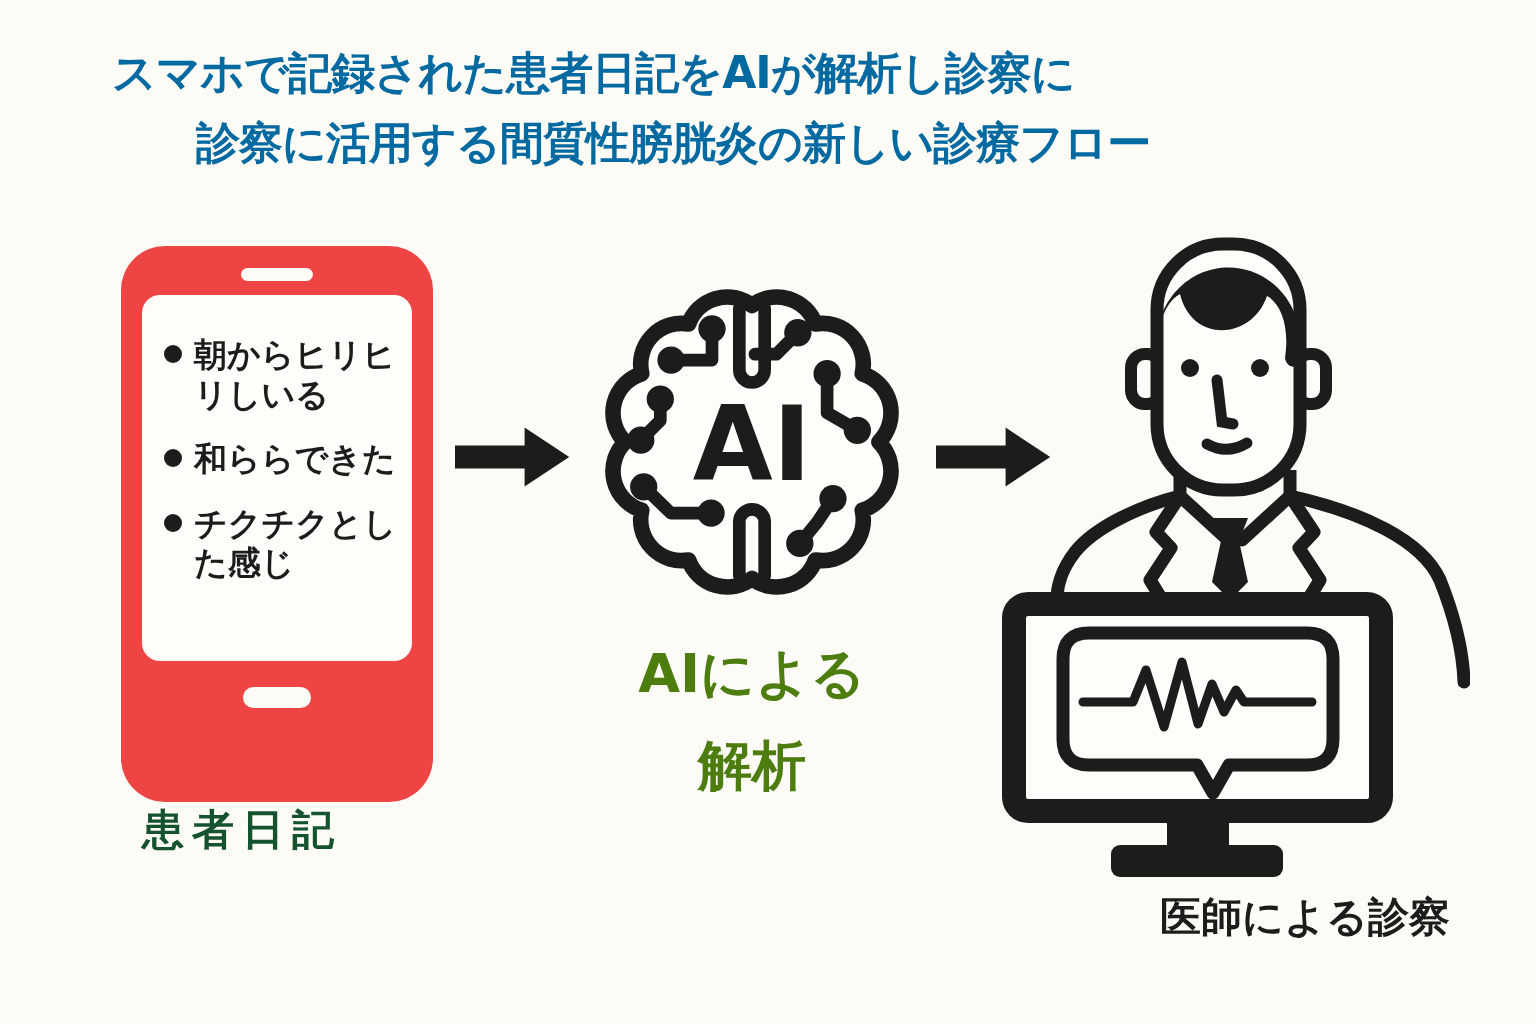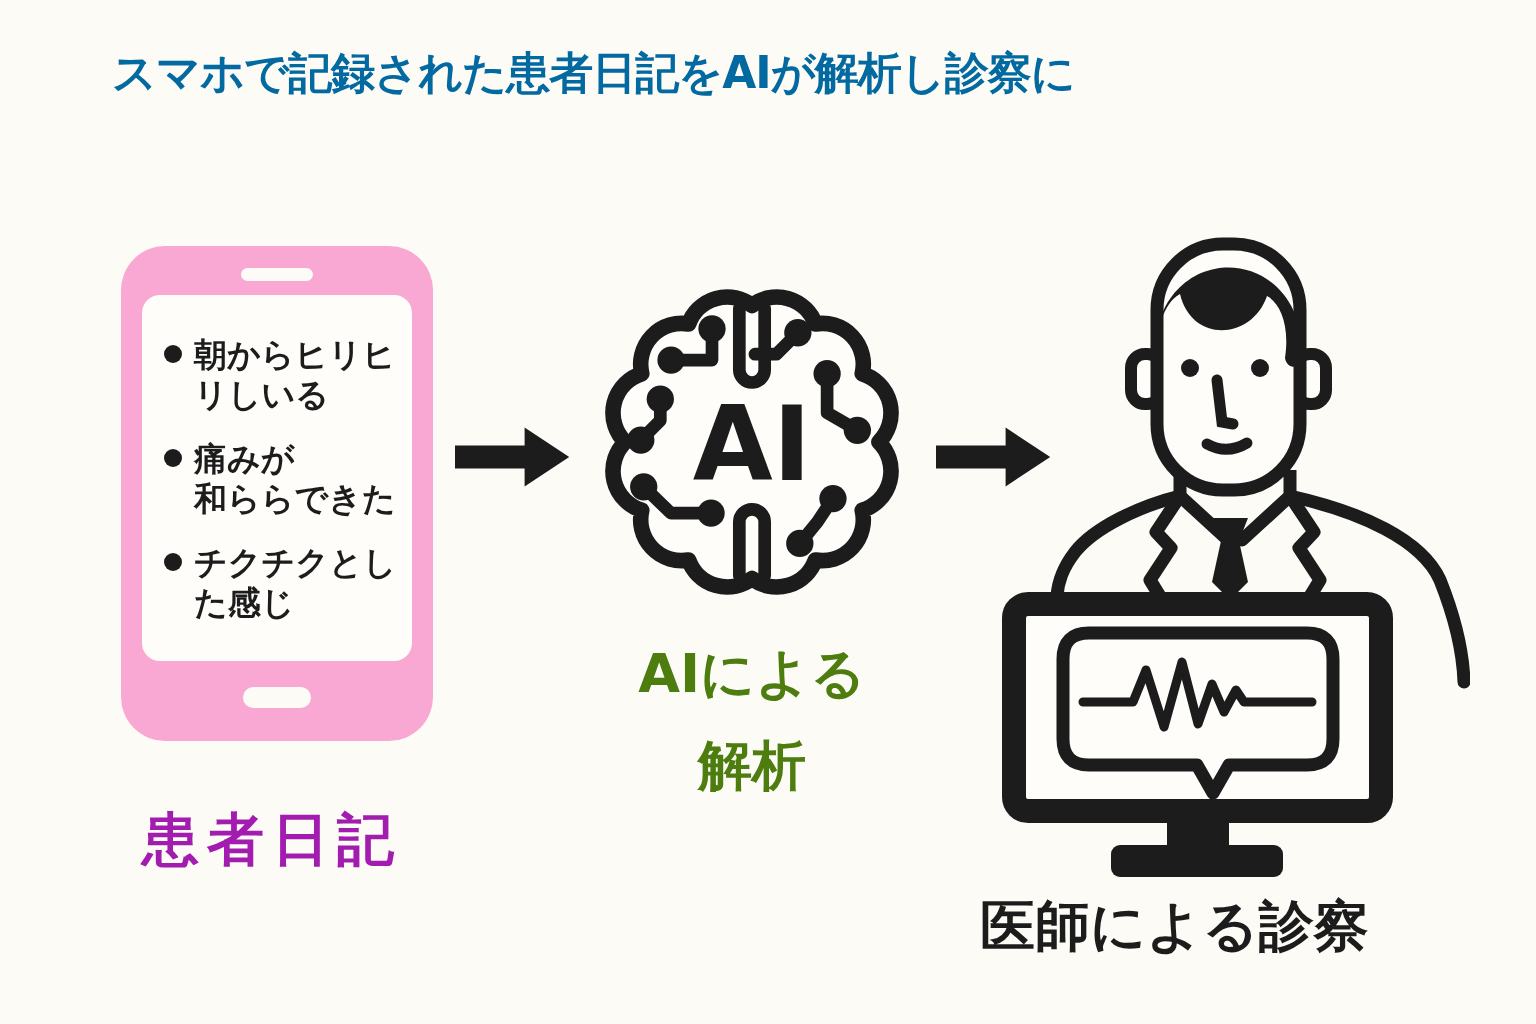--- a/index.html
+++ b/index.html
@@ -18,22 +18,22 @@
     letter-spacing:-1px;
     white-space:nowrap;
     color:#0369a1;
   }
   #title1{left:112px;top:44px;}
   #title2{left:196px;top:114px;}
 
   
   .phone{
     position:absolute;left:121px;top:246px;
-    width:312px;height:495px;
-    background:#f9a8d4;border-radius:44px;
+    width:312px;height:556px;
+    background:#ef4444;border-radius:44px;
   }
   .phone-speaker{
     position:absolute;left:50%;top:22px;transform:translateX(-50%);
     width:72px;height:13px;border-radius:7px;background:#fcfbf6;
   }
   .phone-screen{
     position:absolute;left:21px;top:49px;
     width:270px;height:366px;
     background:#fefdfa;border-radius:18px;
   }
@@ -45,69 +45,69 @@
   .diary-entry{display:flex;margin-bottom:25px;}
   .diary-dot{
     flex:none;width:18px;height:18px;border-radius:50%;
     background:#1c1c1c;margin:10px 12px 0 0;
   }
   .diary-lines{font-size:33px;font-weight:800;line-height:1.2;letter-spacing:0px;}
   .diary-lines span{display:block;}
 
   
   .big-label{
-    position:absolute;font-size:57px;font-weight:900;
-    white-space:nowrap;color:#a21caf;
+    position:absolute;font-size:42px;font-weight:900;
+    white-space:nowrap;color:#14532d;
   }
   #label-diary{left:142px;top:802px;letter-spacing:8px;}
   .ai-label{
     position:absolute;left:593px;width:318px;text-align:center;
     font-size:54px;font-weight:900;color:#4d7c0f;white-space:nowrap;
   }
   #ai-label-1{top:638px;}
   #ai-label-2{top:730px;}
   #label-doctor{
-    position:absolute;left:980px;width:470px;text-align:left;
-    font-size:55px;font-weight:900;color:#1c1c1c;white-space:nowrap;
+    position:absolute;left:980px;width:470px;text-align:right;
+    font-size:41px;font-weight:900;color:#1c1c1c;white-space:nowrap;
   }
   #label-doctor{top:890px;}
 
   .arrow{position:absolute;width:116px;height:72px;}
   #arrow-1{left:455px;top:421px;}
   #arrow-2{left:936px;top:421px;}
 
   .brain{position:absolute;left:593px;top:271px;width:318px;height:342px;}
   .doctor{position:absolute;left:990px;top:232px;width:480px;height:650px;}
 
   svg .ink-stroke{stroke:#1c1c1c;fill:none;}
   svg .ink-fill{fill:#1c1c1c;}
   svg .paper-fill{fill:#fefdfa;}
 </style>
 </head>
 <body>
 
 <div class="canvas">
 
   <div class="title-line" id="title1">スマホで記録された患者日記をAIが解析し診察に</div>
+  <div class="title-line" id="title2">診察に活用する間質性膀胱炎の新しい診療フロー</div>
 
   <div class="phone">
     <div class="phone-speaker"></div>
     <div class="phone-screen">
       <div class="diary-list">
         <div class="diary-entry">
           <div class="diary-dot"></div>
           <div class="diary-lines">
             <span>朝からヒリヒ</span>
             <span>リしいる</span>
           </div>
         </div>
         <div class="diary-entry">
           <div class="diary-dot"></div>
           <div class="diary-lines">
-            <span>痛みが</span>
             <span>和ららできた</span>
           </div>
         </div>
         <div class="diary-entry">
           <div class="diary-dot"></div>
           <div class="diary-lines">
             <span>チクチクとし</span>
             <span>た感じ</span>
           </div>
         </div>

